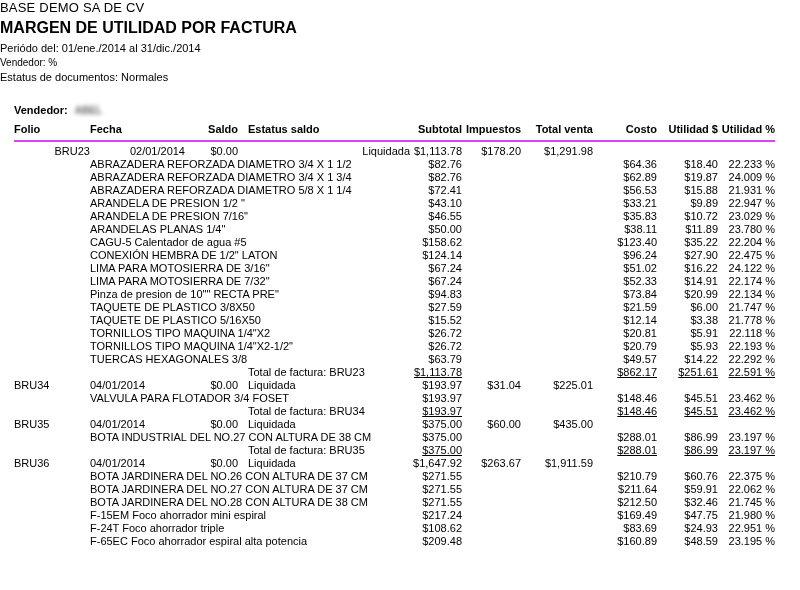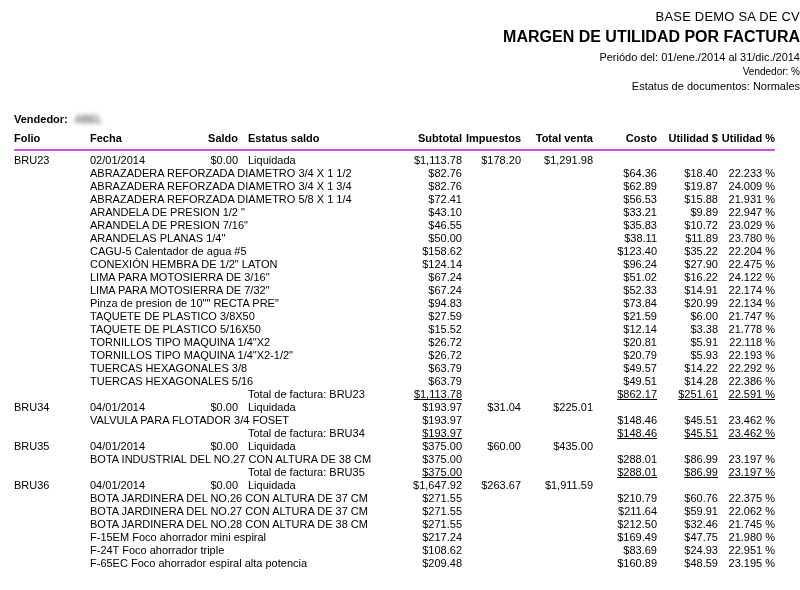--- a/index.html
+++ b/index.html
@@ -1,33 +1,33 @@
 <!DOCTYPE html>
 <html><head>
 <meta charset="utf-8">
 <style>
   * { margin: 0; padding: 0; box-sizing: border-box; }
   html, body { width: 800px; height: 590px; background: #ffffff; overflow: hidden; }
   body { font-family: "Liberation Sans", sans-serif; color: #000; }
 
-  .report-header { text-align: right; padding-top: 9px; }
+  .report-header { text-align: left; }
   .company   { font-size: 13px; letter-spacing: .2px; margin-bottom: 4px; }
   .title     { font-size: 16px; font-weight: bold; margin-bottom: 5px; }
   .period    { font-size: 11px; margin-bottom: 3px; }
   .vendor-filter { font-size: 10px; margin-bottom: 3px; }
   .status-line   { font-size: 11px; }
 
   .vendor-row { margin: 21px 0 6px 14px; font-size: 11px; font-weight: bold; }
   .vendor-name { display: inline-block; filter: blur(2px); color: #666; font-size: 10px; margin-left: 4px; }
 
   table { border-collapse: collapse; table-layout: fixed; margin-left: 14px; width: 761px; }
   thead tr { border-bottom: 2px solid #d946ef; }
   th { font-weight: bold; font-size: 11px; padding: 1px 0 5px 0; white-space: nowrap; overflow: hidden; }
   td { font-size: 11px; height: 13px; line-height: 13px; padding: 0; white-space: nowrap; overflow: hidden; }
-  tbody tr:first-child td { padding-top: 3px; }
+  tbody tr:first-child td { padding-top: 3px; text-align: right; }
   .left  { text-align: left; }
   .right { text-align: right; }
   .pad   { padding-left: 10px; }
   .u     { text-decoration: underline; }
 </style>
 </head>
 <body>
 
 <div class="report-header">
   <div class="company">BASE DEMO SA DE CV</div>
@@ -237,30 +237,20 @@
         <td class="left" colspan="3"><span>TUERCAS HEXAGONALES 3/8</span></td>
         <td class="right"><span>$63.79</span></td>
         <td class="right"></td>
         <td class="right"></td>
         <td class="right"><span>$49.57</span></td>
         <td class="right"><span>$14.22</span></td>
         <td class="right"><span>22.292 %</span></td>
       </tr>
       <tr>
         <td class="left"></td>
-        <td class="left" colspan="3"><span>TUERCAS HEXAGONALES 5/16</span></td>
-        <td class="right"><span>$63.79</span></td>
-        <td class="right"></td>
-        <td class="right"></td>
-        <td class="right"><span>$49.51</span></td>
-        <td class="right"><span>$14.28</span></td>
-        <td class="right"><span>22.386 %</span></td>
-      </tr>
-      <tr>
-        <td class="left"></td>
         <td class="left" colspan="2"></td>
         <td class="left pad"><span>Total de factura: BRU23</span></td>
         <td class="right"><span class="u">$1,113.78</span></td>
         <td class="right"></td>
         <td class="right"></td>
         <td class="right"><span class="u">$862.17</span></td>
         <td class="right"><span class="u">$251.61</span></td>
         <td class="right"><span class="u">22.591 %</span></td>
       </tr>
       <tr>

